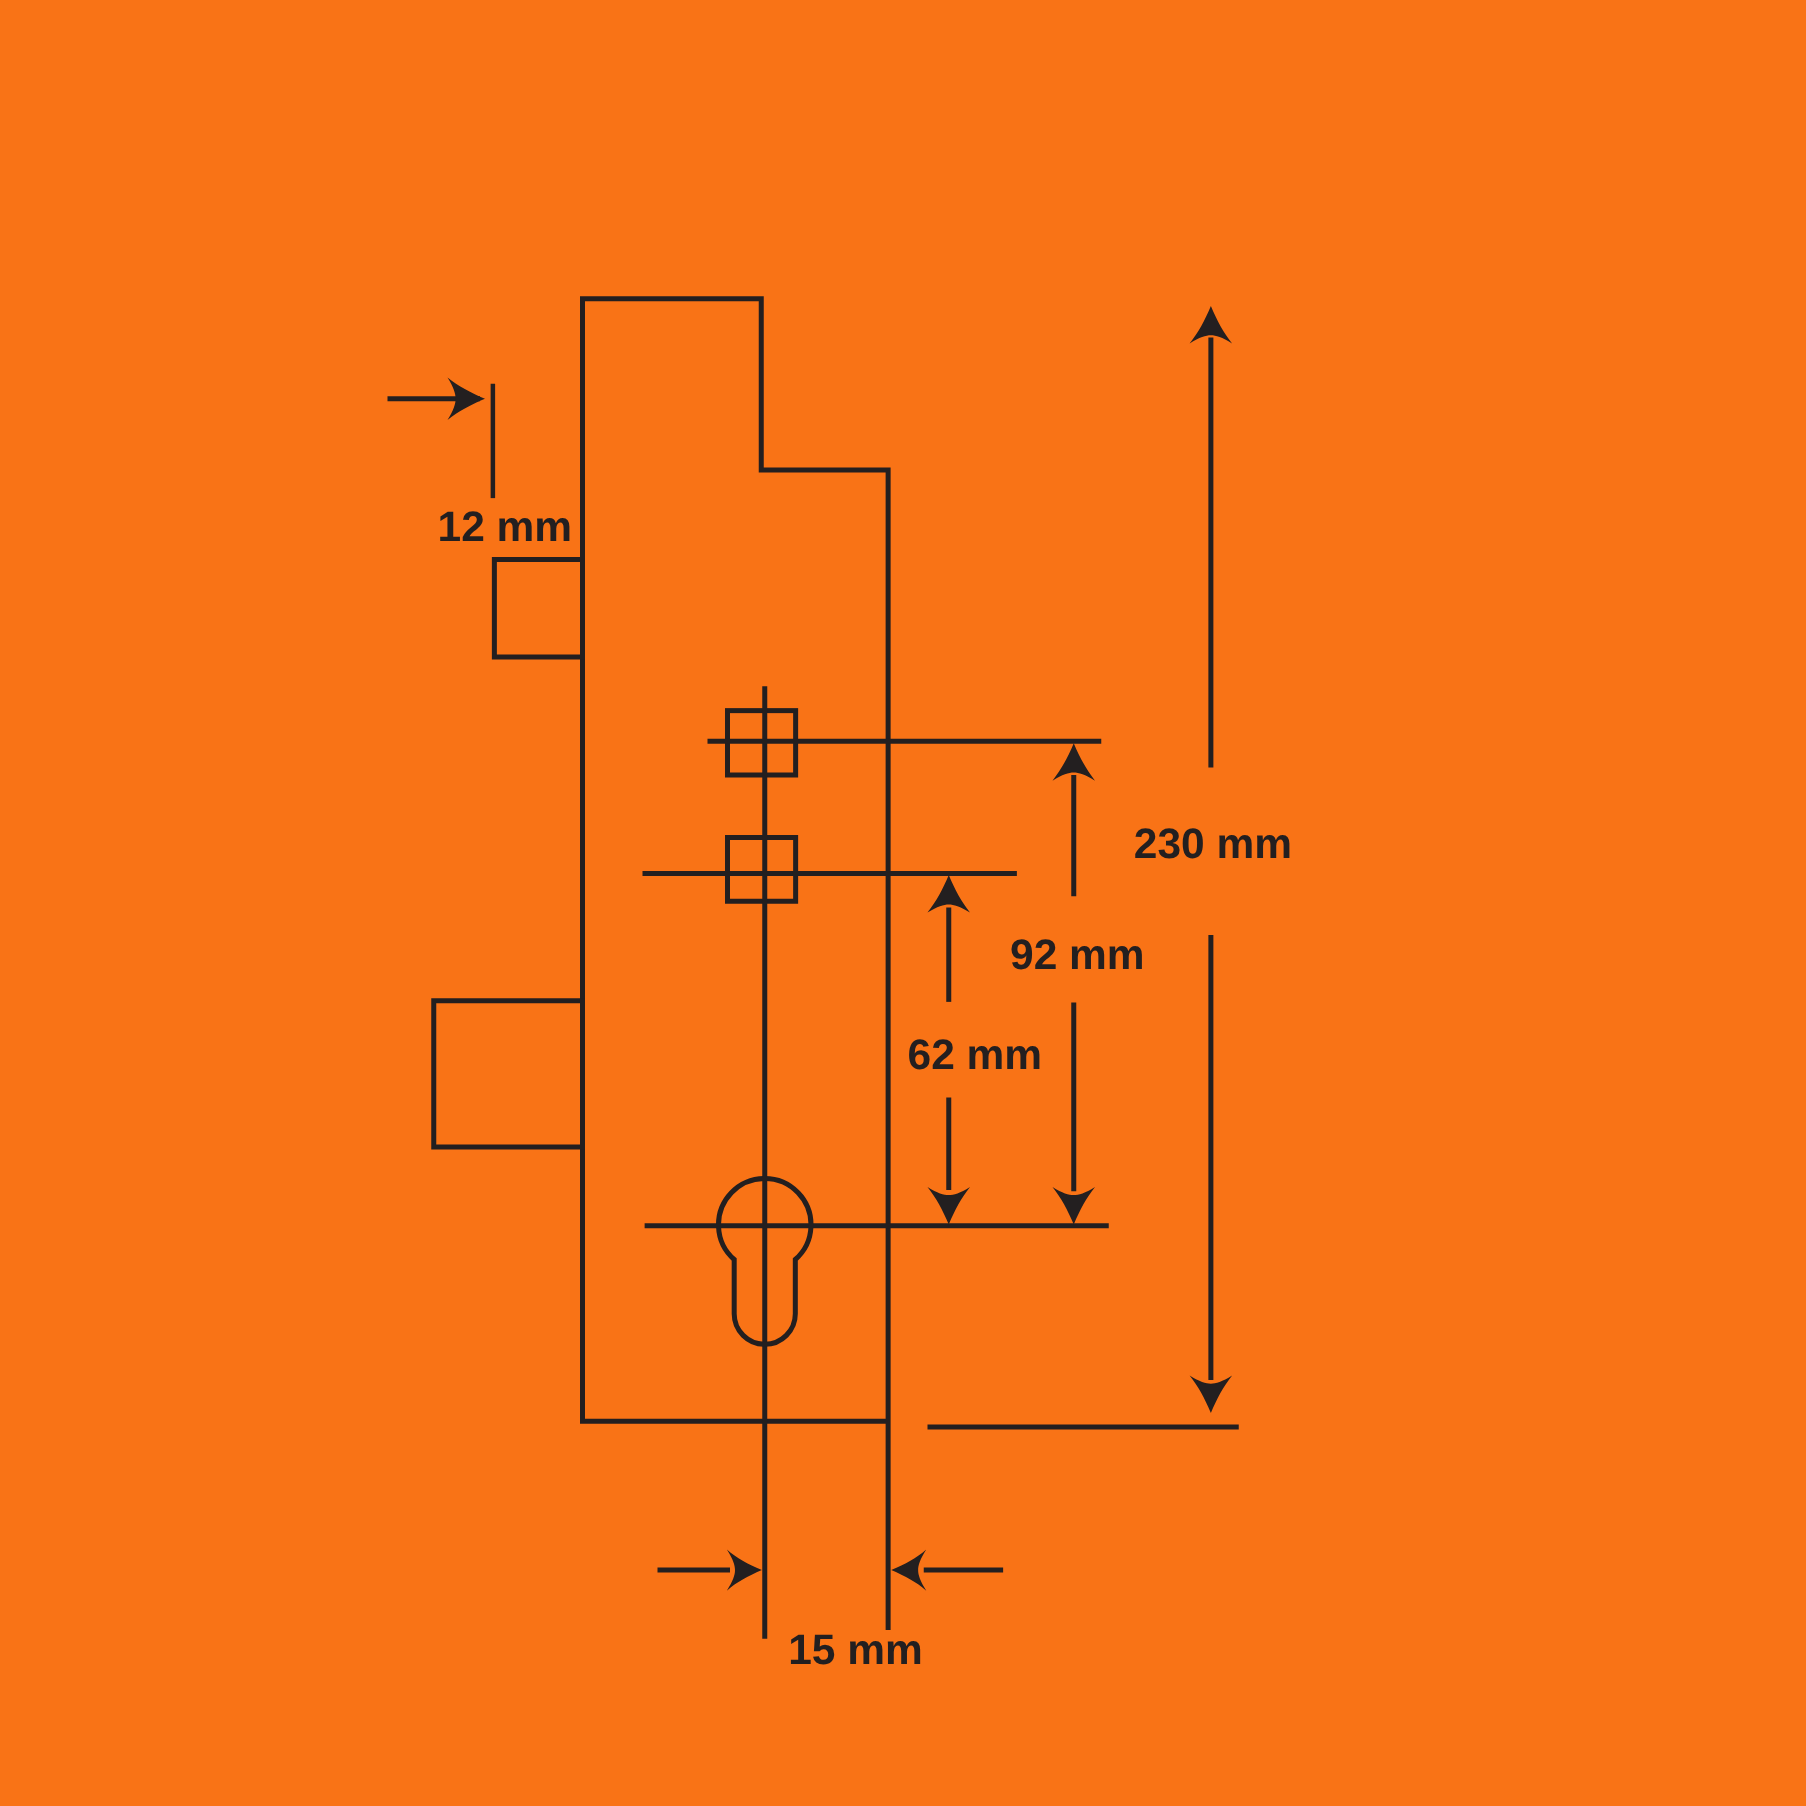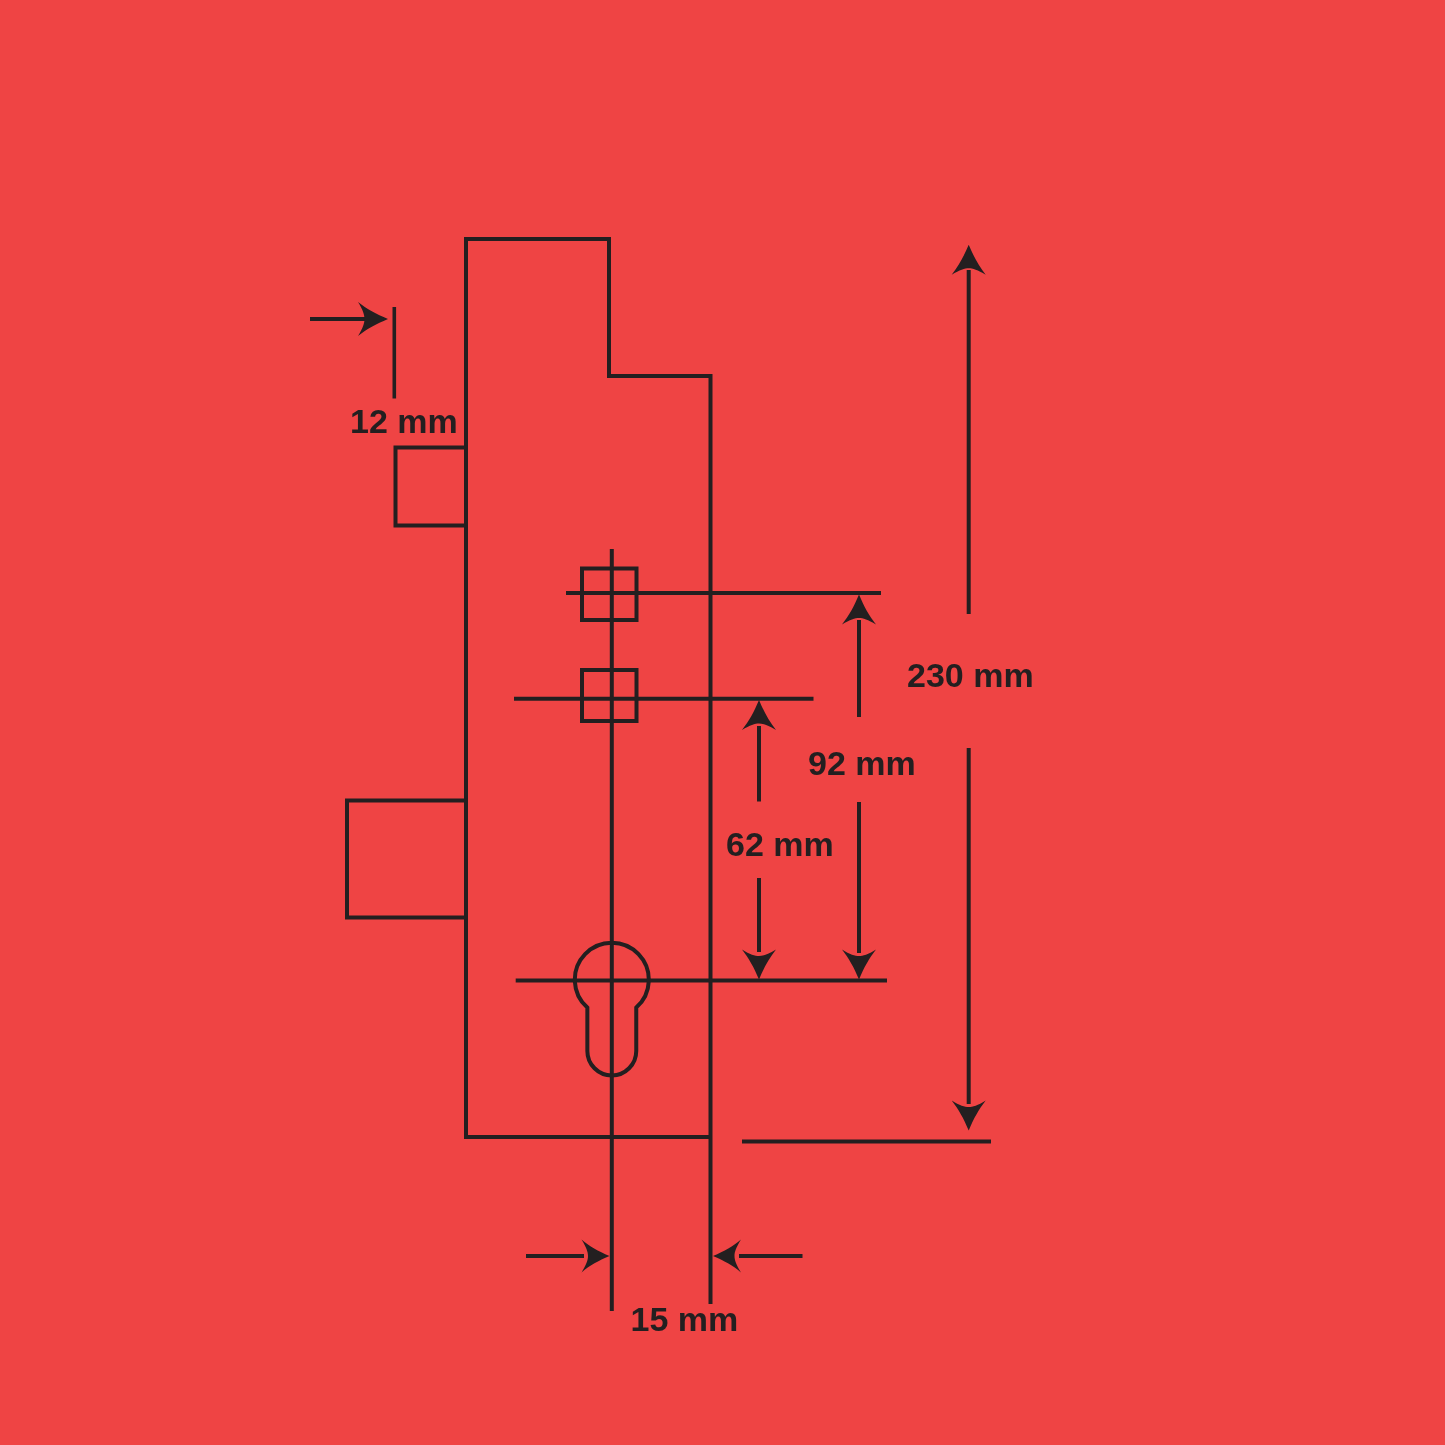--- a/index.html
+++ b/index.html
@@ -1,16 +1,16 @@
 <!DOCTYPE html>
 <html><head>
 <meta charset="utf-8">
 <style>
   html,body{margin:0;padding:0;background:#ffffff;}
-  .wrap{width:1445px;height:1445px;position:relative;background:#ef4444;}
+  .wrap{width:1445px;height:1445px;position:relative;background:#f97316;}
   svg{display:block;transform:translateZ(0);}
   text{font-family:"Liberation Sans", sans-serif;font-weight:bold;fill:#231f20;}
 </style>
 </head>
 <body>
 <div class="wrap">
 <svg width="1445" height="1445" viewBox="0 0 1445 1445">
   <g stroke="#231f20" stroke-width="4" fill="none">
 
     <path d="M710.5 1304 L710.5 376 L609 376 L609 239 L466 239 L466 1137 L710.5 1137"></path>

